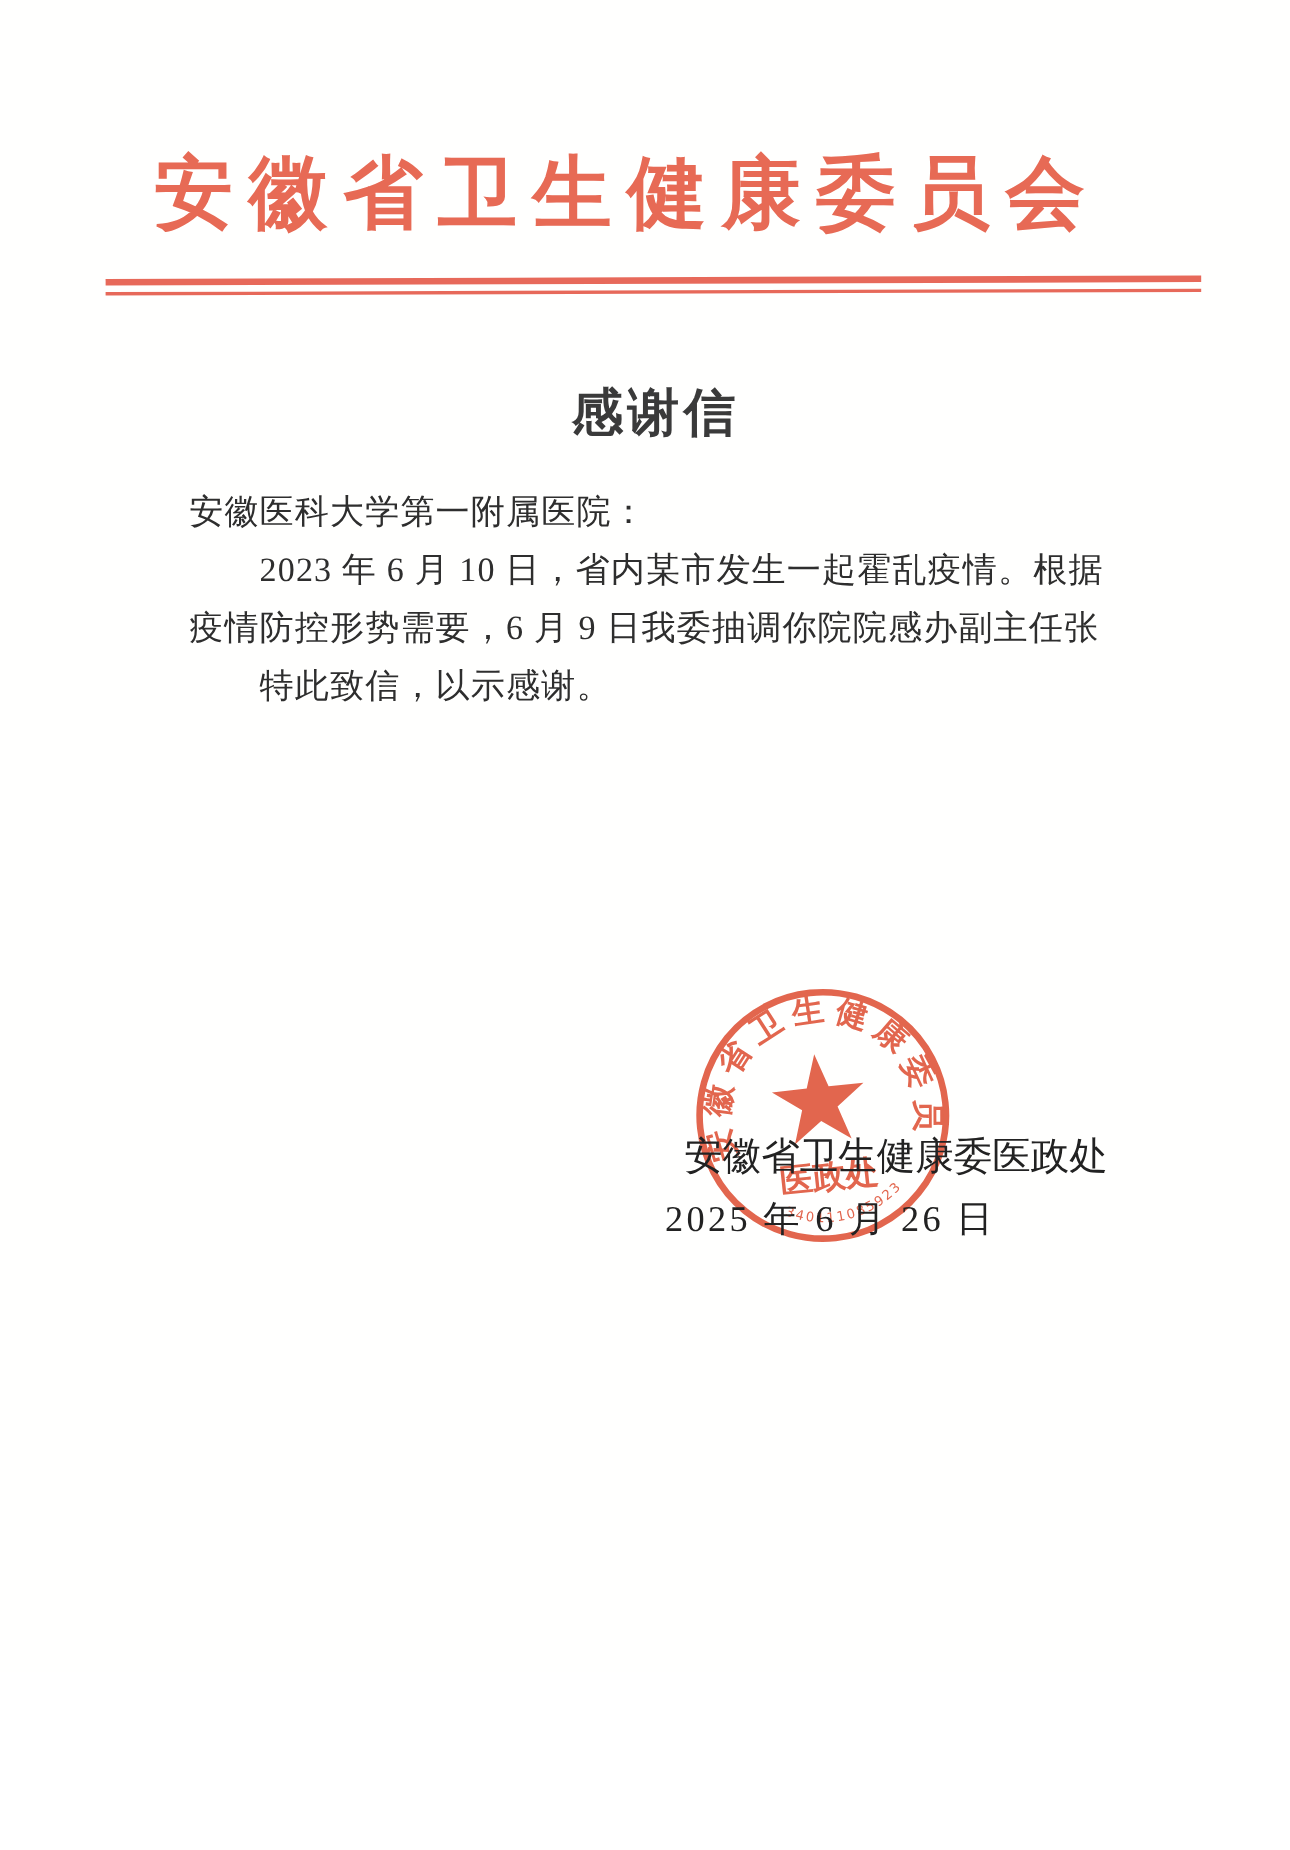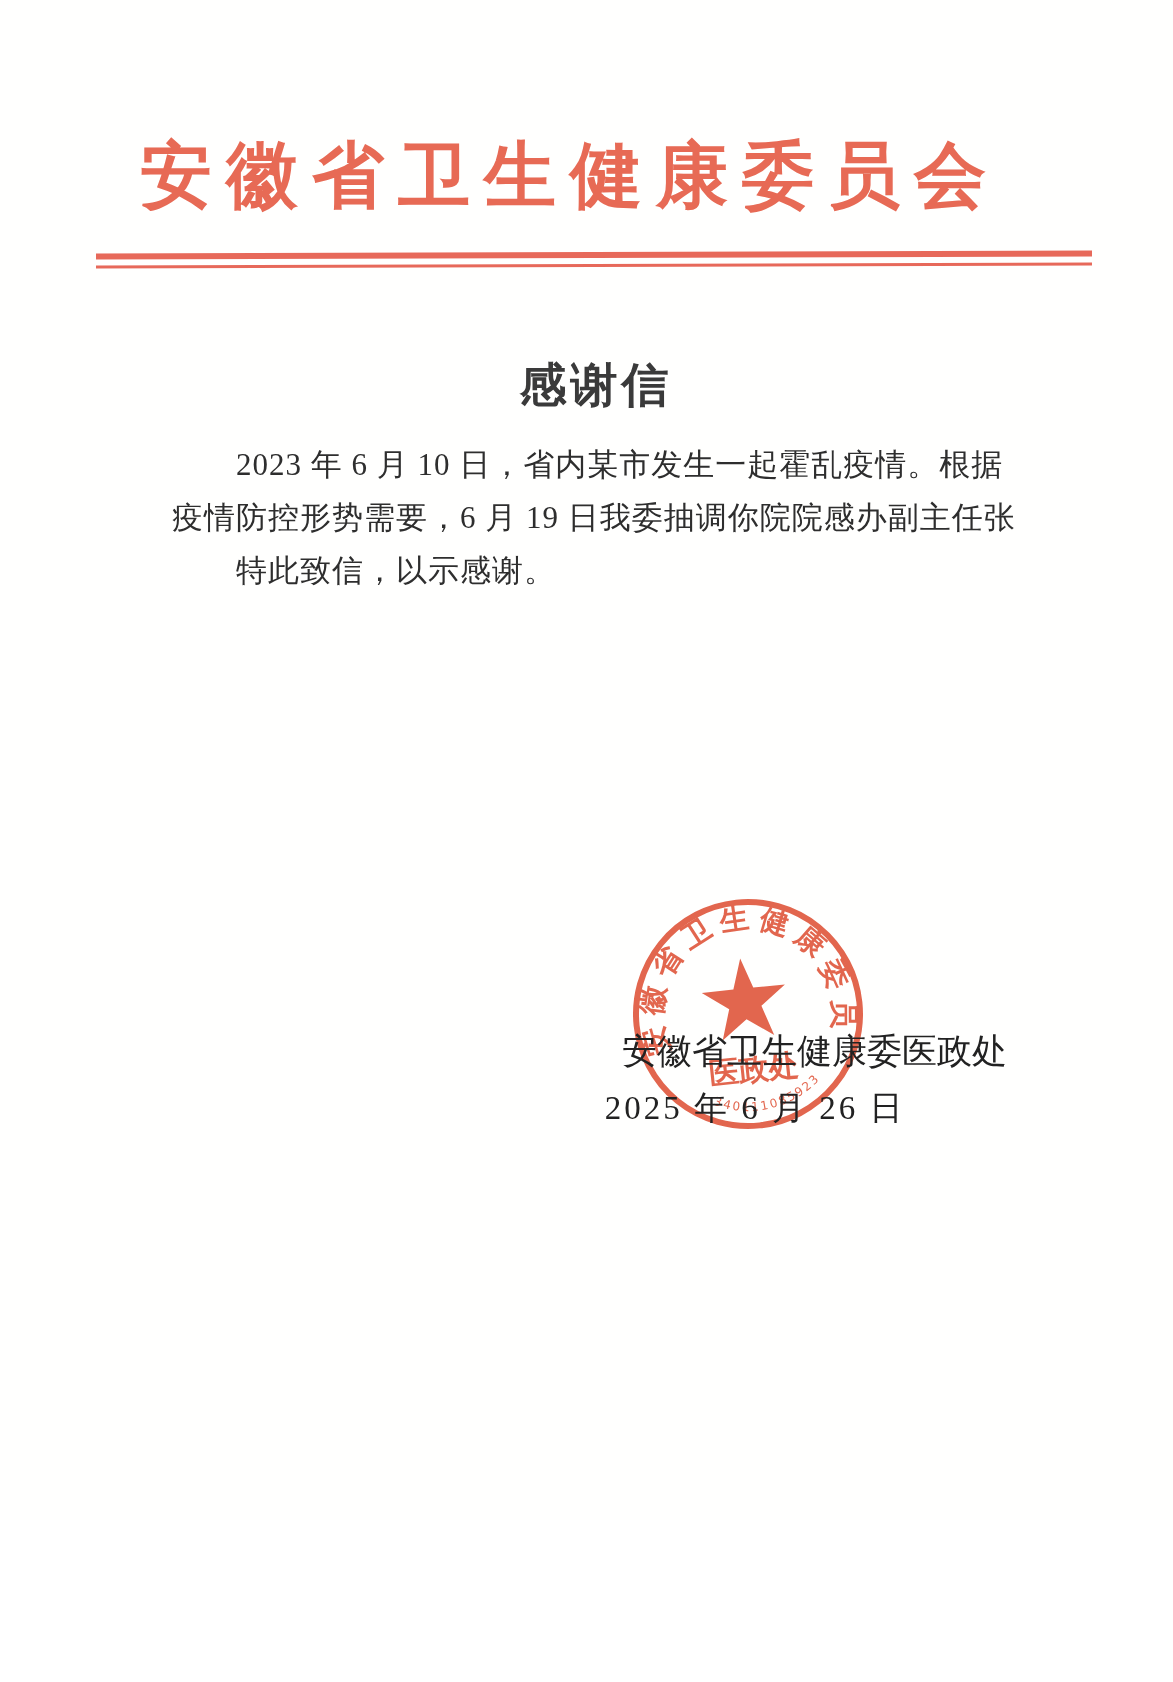--- a/index.html
+++ b/index.html
@@ -29,21 +29,20 @@
   .rule-bot-thin  { left: 90px; top: 1539px; width: 1002px; height: 3px; transform: rotate(0.38deg); }
   .rule-bot-thick { left: 90px; top: 1547px; width: 1002px; height: 6px; transform: rotate(0.38deg); }
   .letter-title {
     position: absolute;
     left: 100px; top: 344px; width: 992px;
     text-align: center;
     font-size: 47px;
     font-weight: 700;
     color: #3a3a3a;
     letter-spacing: 4px;
-    margin-top: 10px;
   }
   .letter-body {
     position: absolute;
     left: 172px; top: 438px; width: 816px;
     font-size: 31px;
     color: #2e2e2e;
     line-height: 53px;
     letter-spacing: 1px;
   }
   .letter-body .line { white-space: nowrap; }
@@ -77,22 +76,23 @@
 
 <div class="page">
 
   <div class="org-header">安徽省卫生健康委员会</div>
   <div class="rule rule-top-thick"></div>
   <div class="rule rule-top-thin"></div>
 
   <div class="letter-title">感谢信</div>
 
   <div class="letter-body">
+    <div class="line">安徽医科大学第一附属医院：</div>
     <div class="line indent">2023 年 6 月 10 日，省内某市发生一起霍乱疫情。根据</div>
-    <div class="line">疫情防控形势需要，6 月 19 日我委抽调你院院感办副主任张</div>
+    <div class="line">疫情防控形势需要，6 月 9 日我委抽调你院院感办副主任张</div>
     <div class="line indent">特此致信，以示感谢。</div>
   </div>
 
   <svg class="seal-wrap" viewBox="0 0 240 240" aria-hidden="true">
     <defs>
       <path id="arcTop" d="M 39.2 149.4 A 86 86 0 1 1 200.8 149.4" fill="none"></path>
       <path id="arcBottom" d="M 57.6 194.3 A 97 97 0 0 0 182.4 194.3" fill="none"></path>
     </defs>
     <circle cx="120" cy="120" r="112" fill="none" stroke="#dd4b2f" stroke-width="6"></circle>
     <polygon points="118,64 108,94.2 76.2,94.4 101.8,113.3 92.1,143.6 118,125 143.9,143.6 134.2,113.3 159.8,94.4 128,94.2" fill="#dd4b2f"></polygon>

